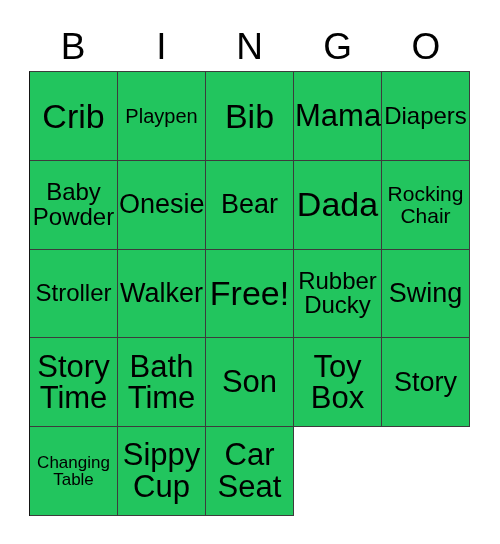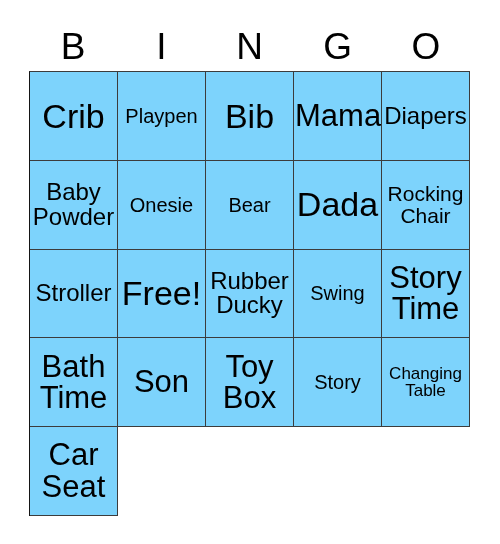--- a/index.html
+++ b/index.html
@@ -63,34 +63,34 @@
   .cell {
     border-right: 1px solid #3c3c3c;
     border-bottom: 1px solid #3c3c3c;
     box-sizing: border-box;
     display: flex;
     align-items: center;
     justify-content: flex-start;
     text-align: center;
     padding: 0 1px;
     overflow: hidden;
-    background: #7dd3fc;
+    background: #22c55e;
   }
   .cell-text {
     display: block;
     width: 100%;
     line-height: 1.02;
     white-space: pre-line;
     font-weight: 400;
   }
 
   
   .fs-xl  { font-size: 34px; }
   .fs-lg  { font-size: 31px; }
-  .fs-md  { font-size: 20px; }
+  .fs-md  { font-size: 27px; }
   .fs-sm  { font-size: 24px; }
   .fs-xs  { font-size: 21px; }
   .fs-xxs { font-size: 20px; }
   .fs-tiny{ font-size: 17px; }
 </style>
 </head>
 <body>
 
 <div id="card">
 
@@ -135,20 +135,23 @@
       </div>
     <div class="cell">
         <span class="cell-text fs-xs">Rocking
 Chair</span>
       </div>
 
     <div class="cell">
         <span class="cell-text fs-sm">Stroller</span>
       </div>
     <div class="cell">
+        <span class="cell-text fs-md">Walker</span>
+      </div>
+    <div class="cell">
         <span class="cell-text fs-xl">Free!</span>
       </div>
     <div class="cell">
         <span class="cell-text fs-sm">Rubber
 Ducky</span>
       </div>
     <div class="cell">
         <span class="cell-text fs-md">Swing</span>
       </div>
 
@@ -169,18 +172,22 @@
 Box</span>
       </div>
     <div class="cell">
         <span class="cell-text fs-md">Story</span>
       </div>
     <div class="cell">
         <span class="cell-text fs-tiny">Changing
 Table</span>
       </div>
     <div class="cell">
+        <span class="cell-text fs-lg">Sippy
+Cup</span>
+      </div>
+    <div class="cell">
         <span class="cell-text fs-lg">Car
 Seat</span>
       </div>
 
   </div>
 </div>
 
 </body></html>

